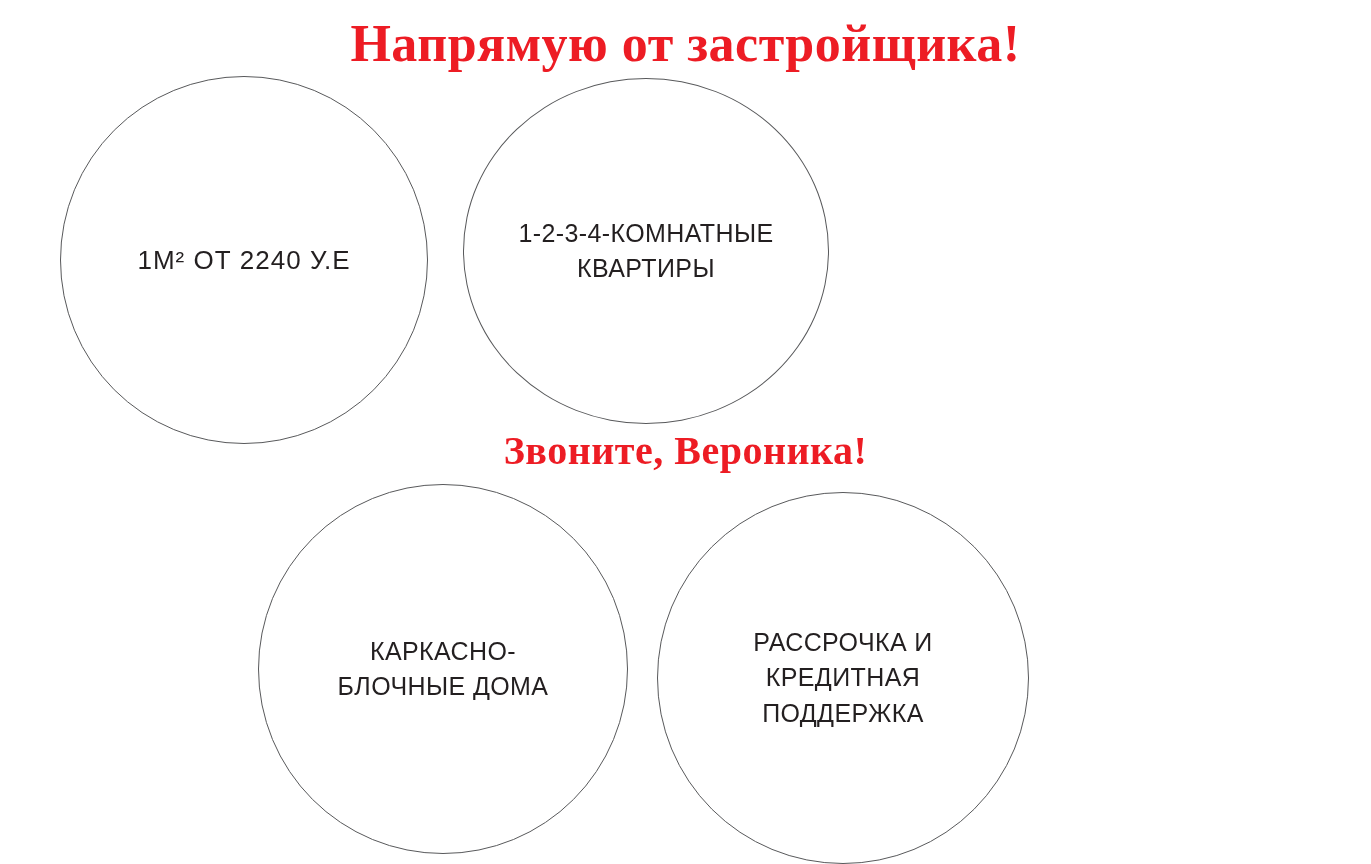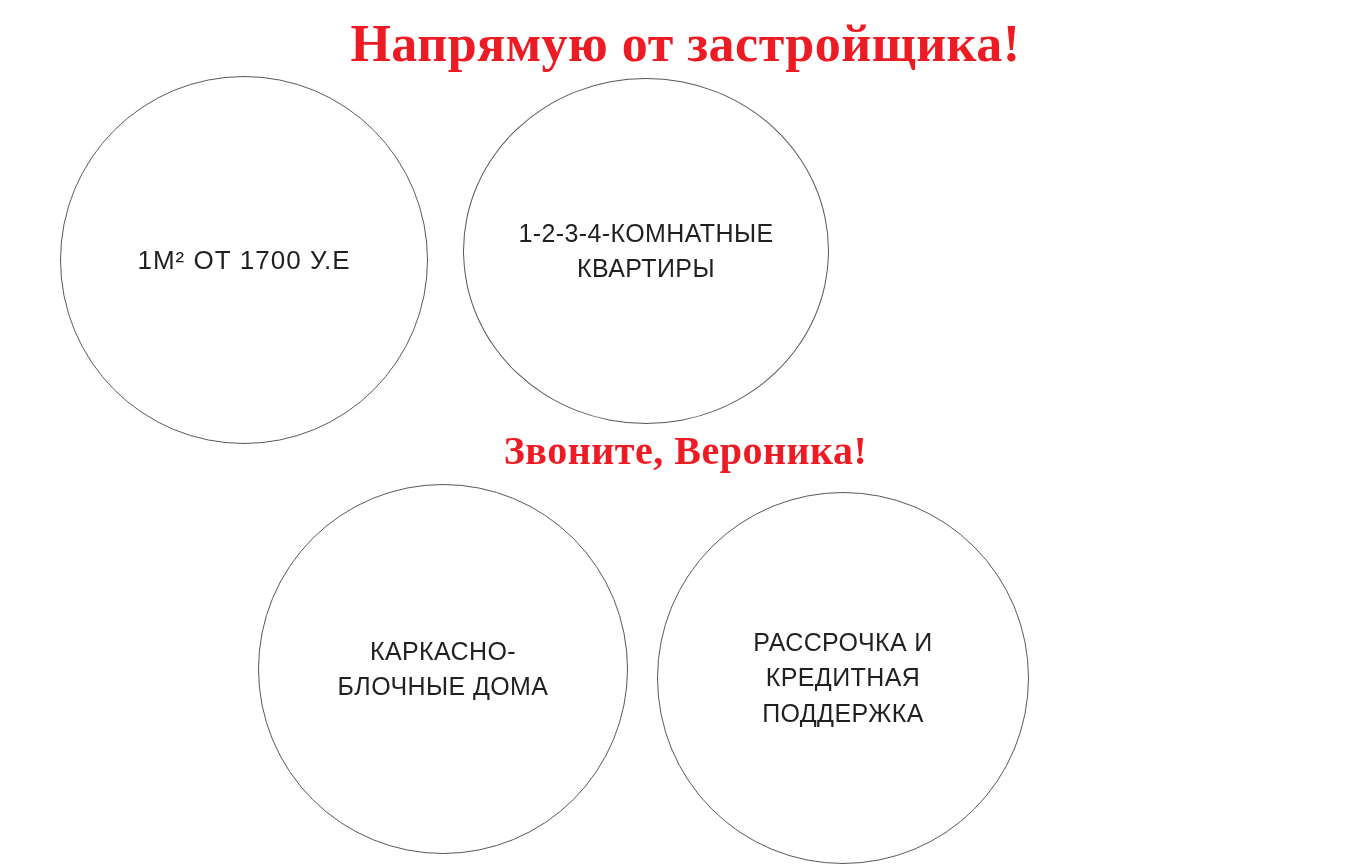--- a/index.html
+++ b/index.html
@@ -65,21 +65,21 @@
   #bubble-5 { left: 657px; top: 492px; width: 372px; height: 372px; }
 </style>
 </head>
 <body>
 
 <div class="canvas">
 
   <div class="headline" id="headline-main">Напрямую от застройщика!</div>
 
   <div class="bubble" id="bubble-1">
-    <div class="bubble-label">1М² ОТ 1700 У.Е</div>
+    <div class="bubble-label">1М² ОТ 2240 У.Е</div>
   </div>
 
   <div class="bubble" id="bubble-2">
     <div class="bubble-label">1-2-3-4-КОМНАТНЫЕ
 КВАРТИРЫ</div>
   </div>
 
 
   <div class="headline" id="headline-sub">Звоните, Вероника!</div>
 

